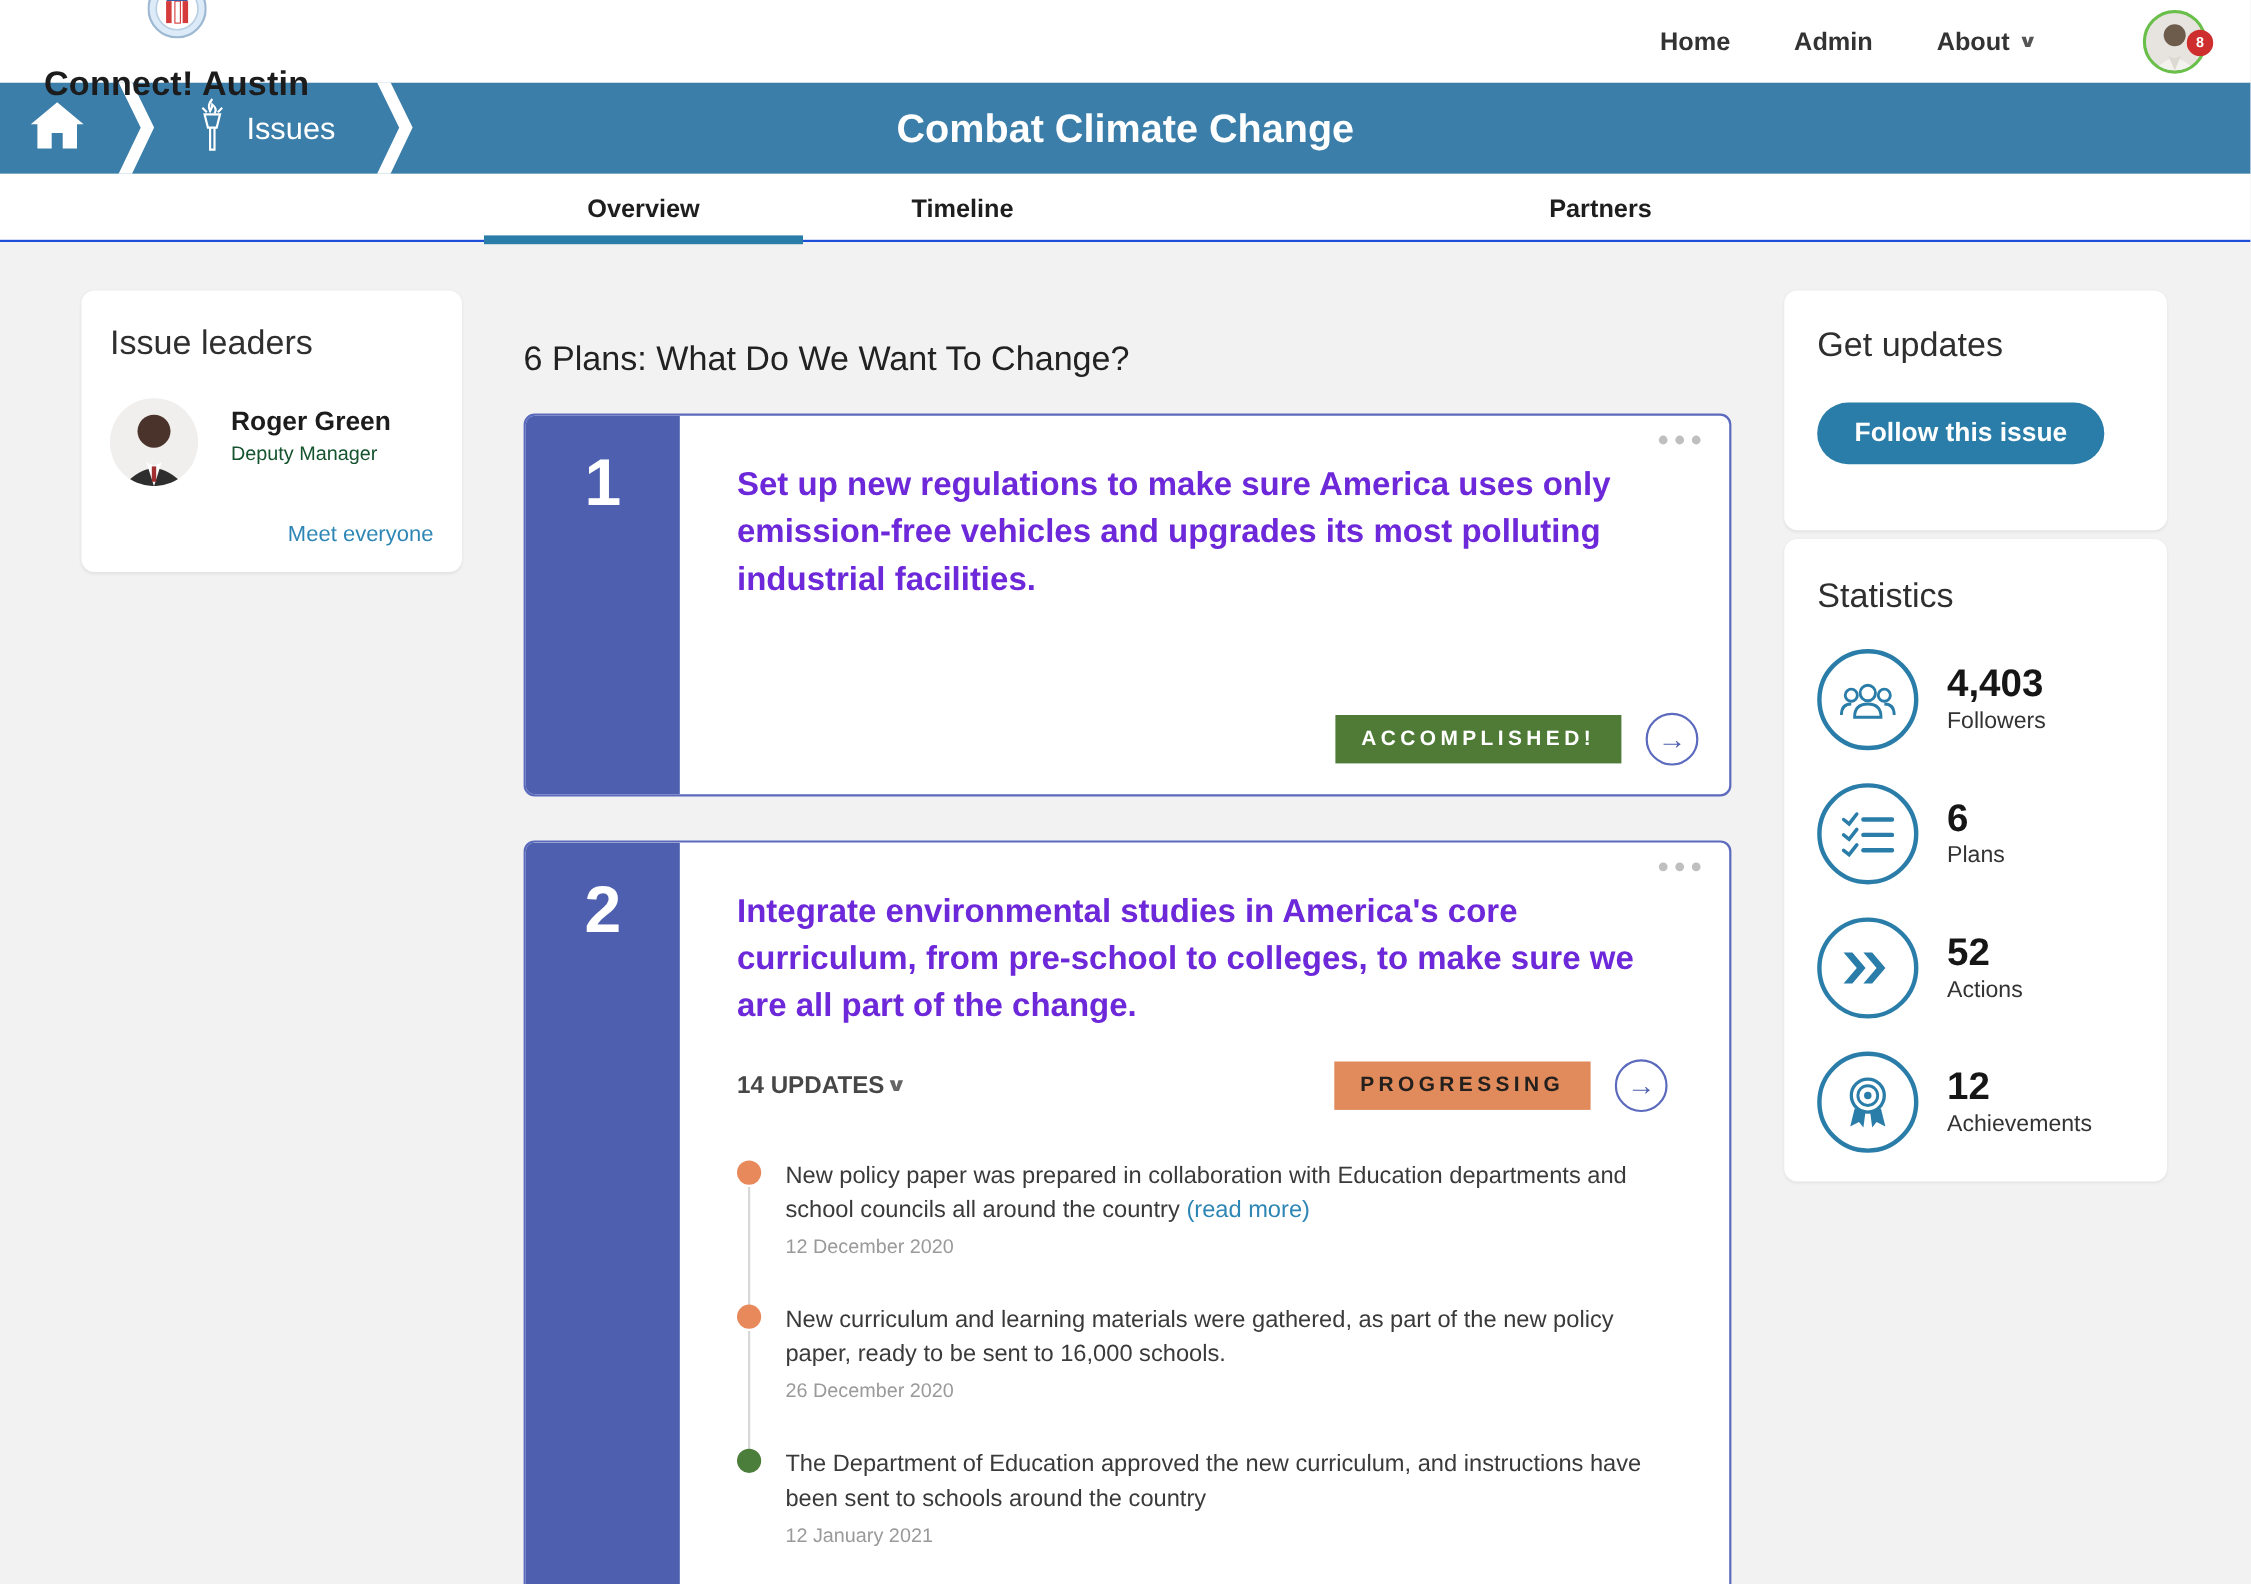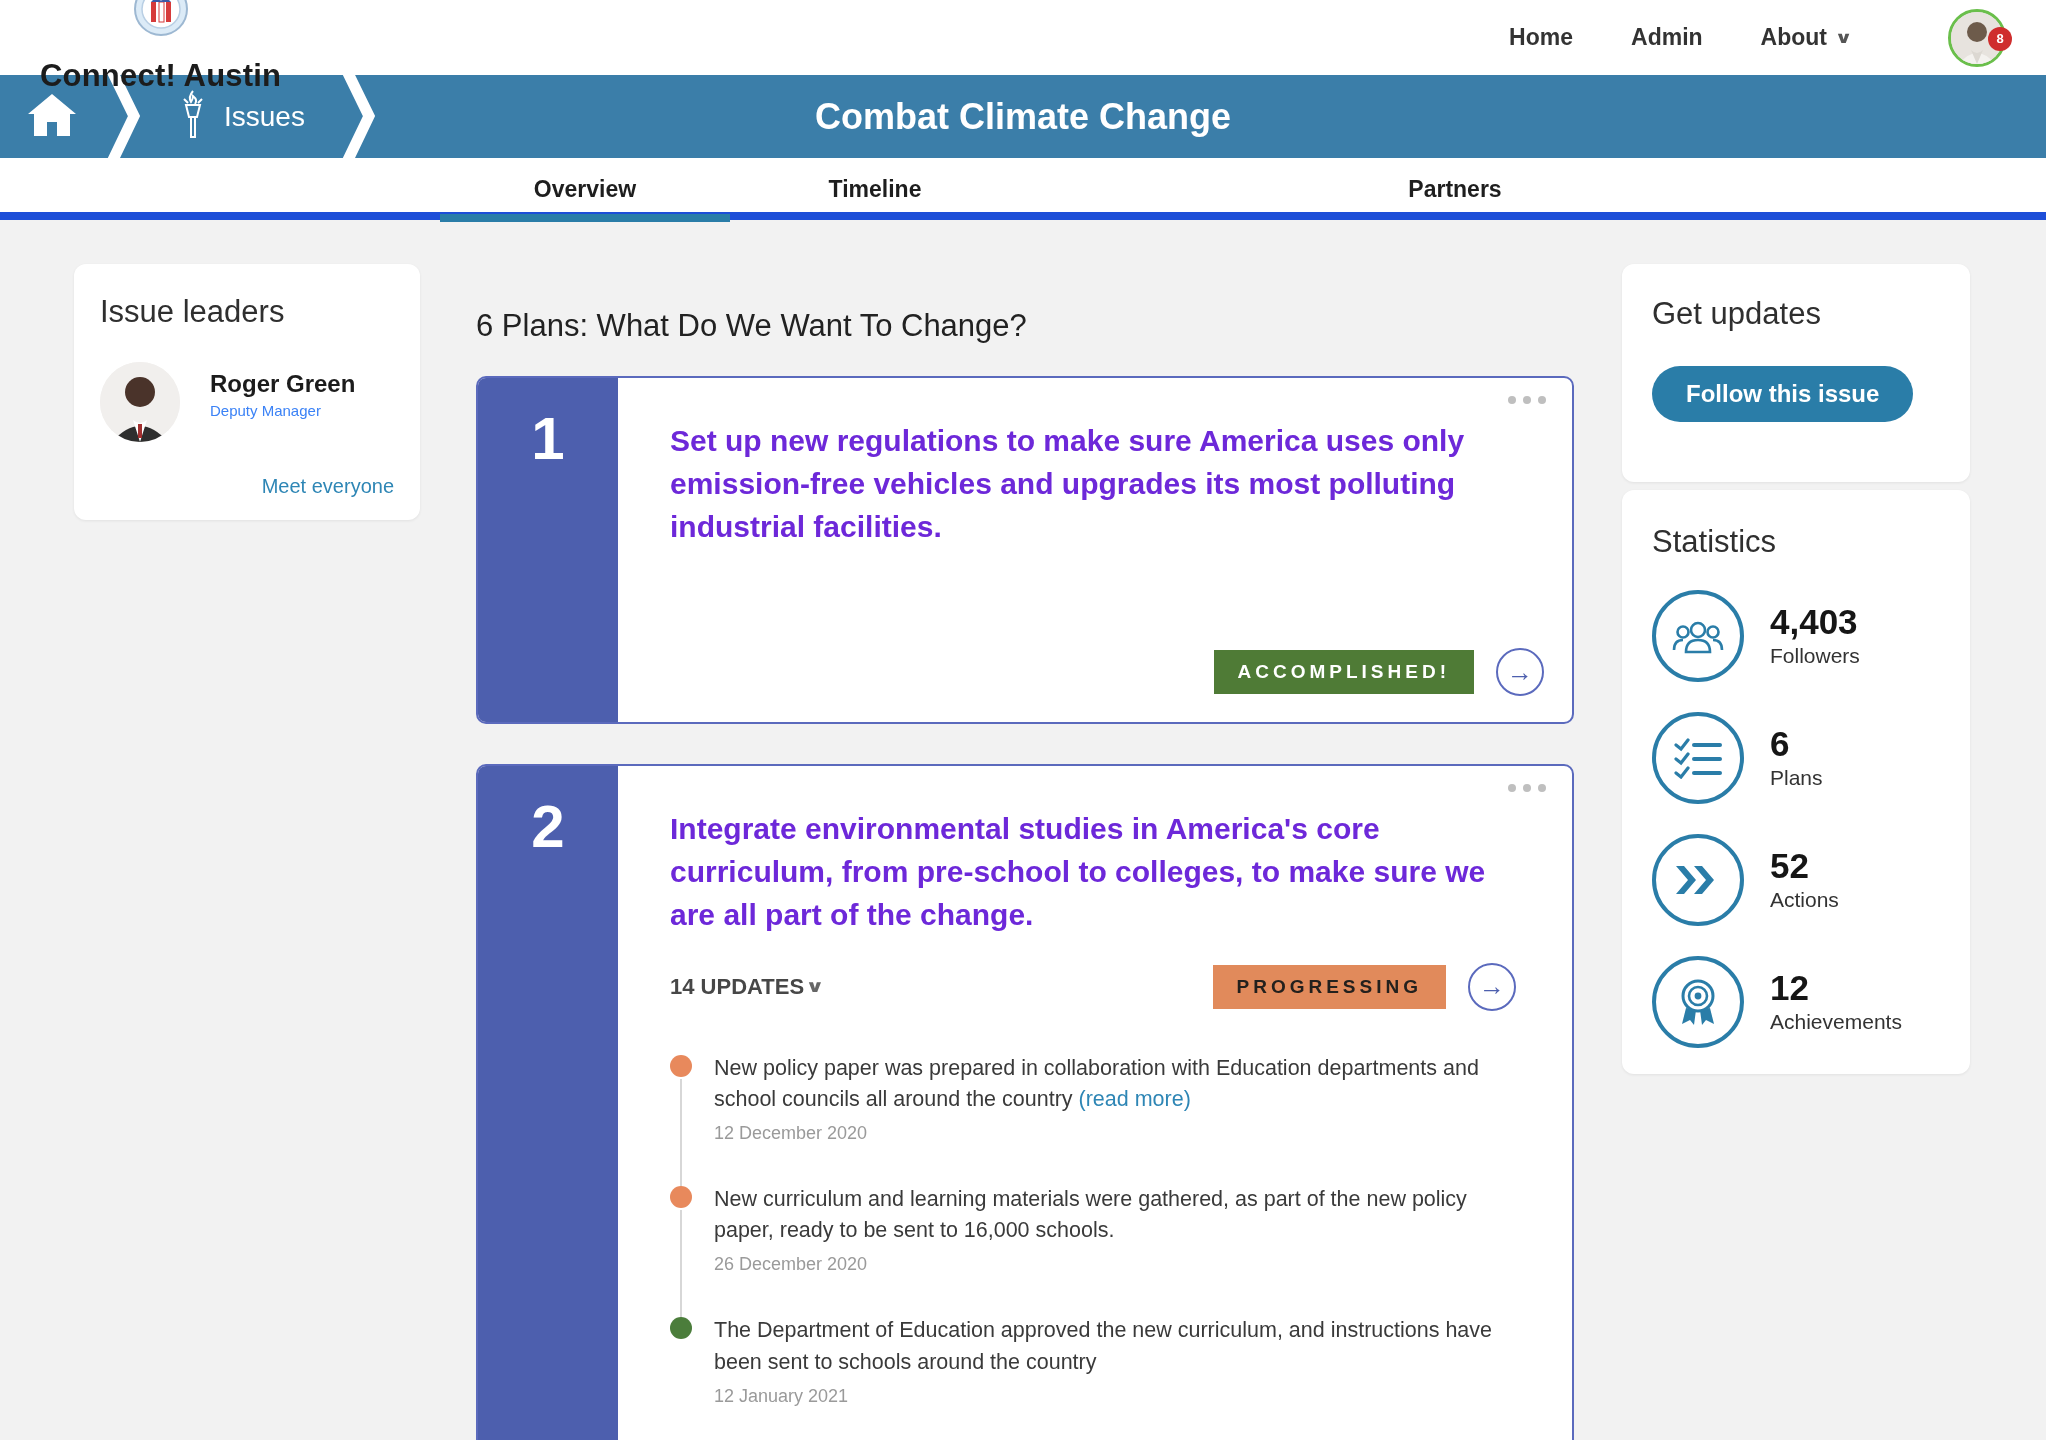--- a/index.html
+++ b/index.html
@@ -30,35 +30,35 @@
 
   
   .crumb-bar{position:absolute;left:0;top:75px;width:2046px;height:83px;background:var(--header_blue);display:flex;align-items:center;}
   .crumb-home{width:104px;display:flex;align-items:center;justify-content:center;cursor:pointer;}
   .crumb-sep{height:83px;flex:0 0 auto;}
   .crumb-issues{display:flex;align-items:center;gap:16px;padding:0 34px;cursor:pointer;}
   .crumb-issues-label{color:#fff;font-size:28px;font-weight:400;}
   .crumb-title{position:absolute;left:0;top:0;width:2046px;height:83px;display:flex;align-items:center;justify-content:center;color:#fff;font-size:36px;font-weight:700;pointer-events:none;}
 
   
-  .tabs-bar{position:absolute;left:0;top:158px;width:2046px;height:62px;background:#fff;border-bottom:8px solid #1d4ed8;text-align:center;}
+  .tabs-bar{position:absolute;left:0;top:158px;width:2046px;height:62px;background:#fff;border-bottom:2px solid #1d4ed8;text-align:center;}
   .tab{position:absolute;top:0;height:62px;width:290px;display:flex;align-items:center;justify-content:center;font-size:23px;font-weight:700;color:#1e1e1e;cursor:pointer;}
   .tab .underline{position:absolute;left:0;bottom:-2px;width:100%;height:8px;background:var(--accent);display:none;}
   .tab.active .underline{display:block;}
 
   
   .card{position:absolute;background:#fff;border-radius:12px;box-shadow:0 1px 3px rgba(0,0,0,.07);}
   .side-heading{font-size:31px;color:#2f2f2f;font-weight:400;}
 
   
   .leaders-card{left:74px;top:264px;width:346px;height:256px;padding:30px 26px 22px 26px;display:flex;flex-direction:column;}
   .leader-row{display:flex;align-items:flex-start;gap:30px;margin-top:32px;}
   .leader-avatar{width:80px;height:80px;border-radius:50%;background:#f1efed;overflow:hidden;flex:0 0 auto;}
   .leader-name{font-size:24px;font-weight:700;color:#1c1c1c;margin-top:8px;}
-  .leader-role{font-size:15px;color:#3b82f6;margin-top:4px;}
+  .leader-role{font-size:18px;color:#14532d;margin-top:4px;}
   .meet-link{margin-top:auto;align-self:flex-end;font-size:20px;color:var(--link);cursor:pointer;}
 
   
   .plans-heading{position:absolute;left:476px;top:308px;font-size:31px;font-weight:400;color:#222;}
   .plan-card{position:absolute;left:476px;width:1098px;background:#fff;border:2px solid var(--indigo_border);border-radius:10px;display:flex;overflow:hidden;}
   .plan-strip{width:140px;background:var(--indigo);flex:0 0 auto;display:flex;justify-content:center;}
   .plan-number{color:#fff;font-size:60px;font-weight:700;margin-top:26px;}
   .plan-body{position:relative;flex:1;padding:42px 56px 30px 52px;}
   .plan-text{font-size:30px;font-weight:700;color:#6d28d9;line-height:1.43;max-width:880px;}
   .dots-menu{position:absolute;right:26px;top:18px;display:flex;gap:7px;cursor:pointer;}

